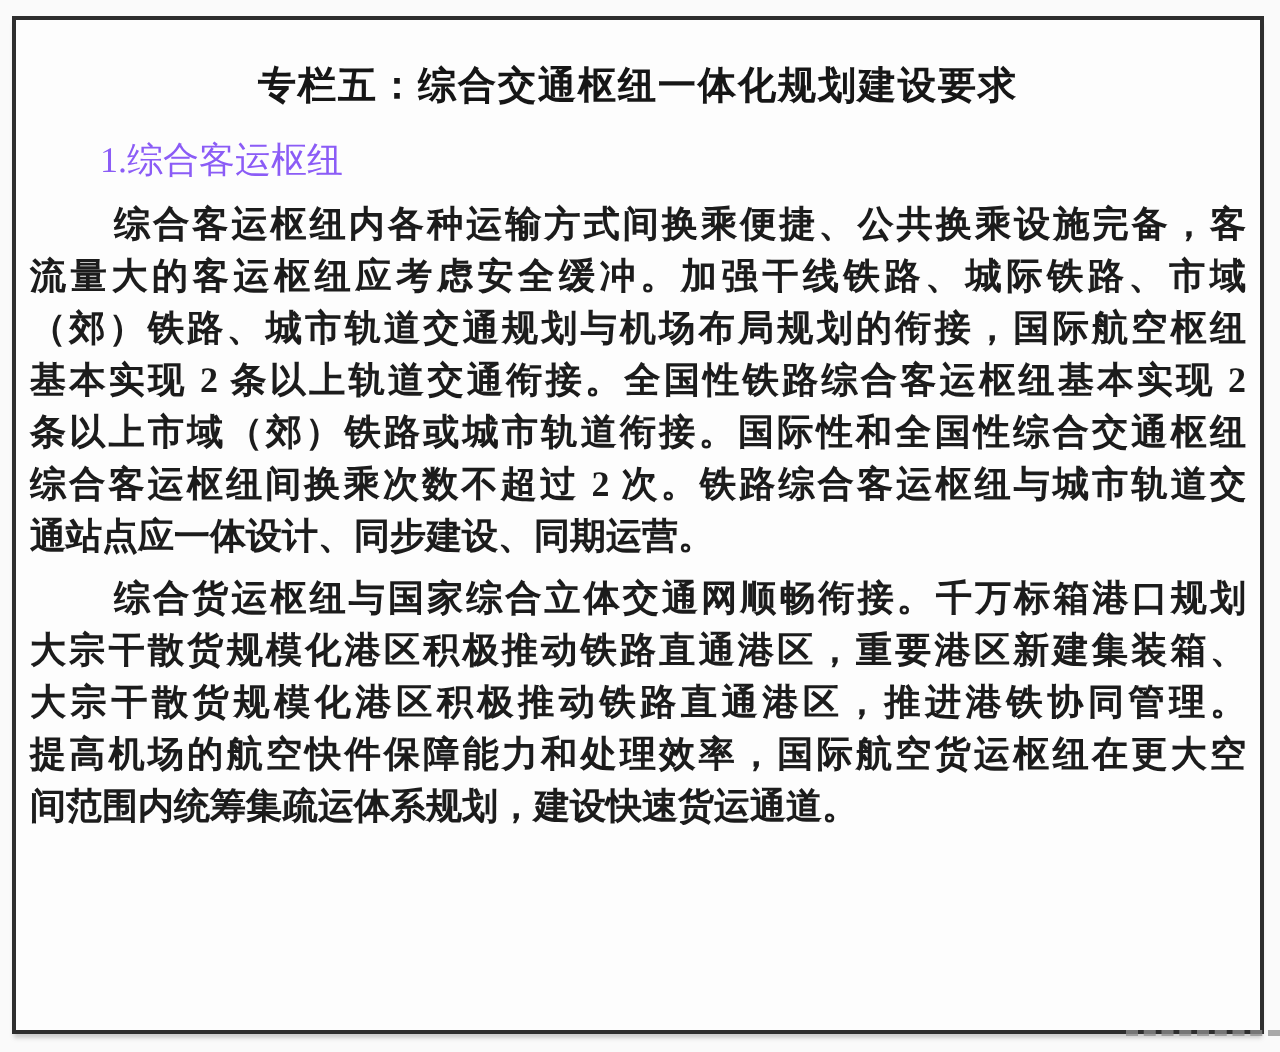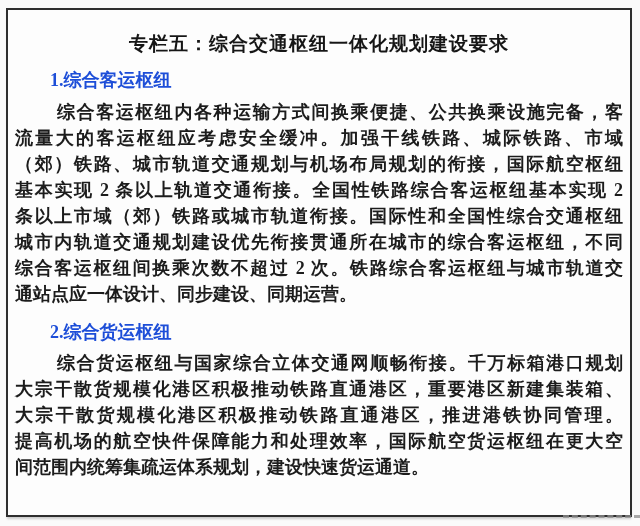--- a/index.html
+++ b/index.html
@@ -37,22 +37,22 @@
     font-size: 19px;
     line-height: 22px;
     letter-spacing: 1px;
     color: #161616;
   }
   .sec-heading {
     margin-top: 12px;
     padding-left: 35px;
     font-size: 18px;
     line-height: 26px;
-    font-weight: 700;
-    color: #1d4ed8;
+    font-weight: 400;
+    color: #8b5cf6;
   }
   .para { margin: 0; }
   .line {
     font-size: 18px;
     line-height: 26px;
     font-weight: 600;
     text-align: justify;
     text-align-last: justify;
     color: #1c1c1c;
   }
@@ -82,26 +82,24 @@
   <div class="box">
     <div class="box-title">专栏五：综合交通枢纽一体化规划建设要求</div>
 
     <div class="sec-heading">1.综合客运枢纽</div>
     <div class="para para1">
       <div class="line first">综合客运枢纽内各种运输方式间换乘便捷、公共换乘设施完备，客</div>
       <div class="line">流量大的客运枢纽应考虑安全缓冲。加强干线铁路、城际铁路、市域</div>
       <div class="line">（郊）铁路、城市轨道交通规划与机场布局规划的衔接，国际航空枢纽</div>
       <div class="line">基本实现 2 条以上轨道交通衔接。全国性铁路综合客运枢纽基本实现 2</div>
       <div class="line">条以上市域（郊）铁路或城市轨道衔接。国际性和全国性综合交通枢纽</div>
-      <div class="line">城市内轨道交通规划建设优先衔接贯通所在城市的综合客运枢纽，不同</div>
       <div class="line">综合客运枢纽间换乘次数不超过 2 次。铁路综合客运枢纽与城市轨道交</div>
       <div class="line last">通站点应一体设计、同步建设、同期运营。</div>
     </div>
 
-    <div class="sec-heading">2.综合货运枢纽</div>
     <div class="para para2">
       <div class="line first">综合货运枢纽与国家综合立体交通网顺畅衔接。千万标箱港口规划</div>
       <div class="line">大宗干散货规模化港区积极推动铁路直通港区，重要港区新建集装箱、</div>
       <div class="line">大宗干散货规模化港区积极推动铁路直通港区，推进港铁协同管理。</div>
       <div class="line">提高机场的航空快件保障能力和处理效率，国际航空货运枢纽在更大空</div>
       <div class="line last">间范围内统筹集疏运体系规划，建设快速货运通道。</div>
     </div>
   </div>
 
   <div class="edge-artifact"></div>

